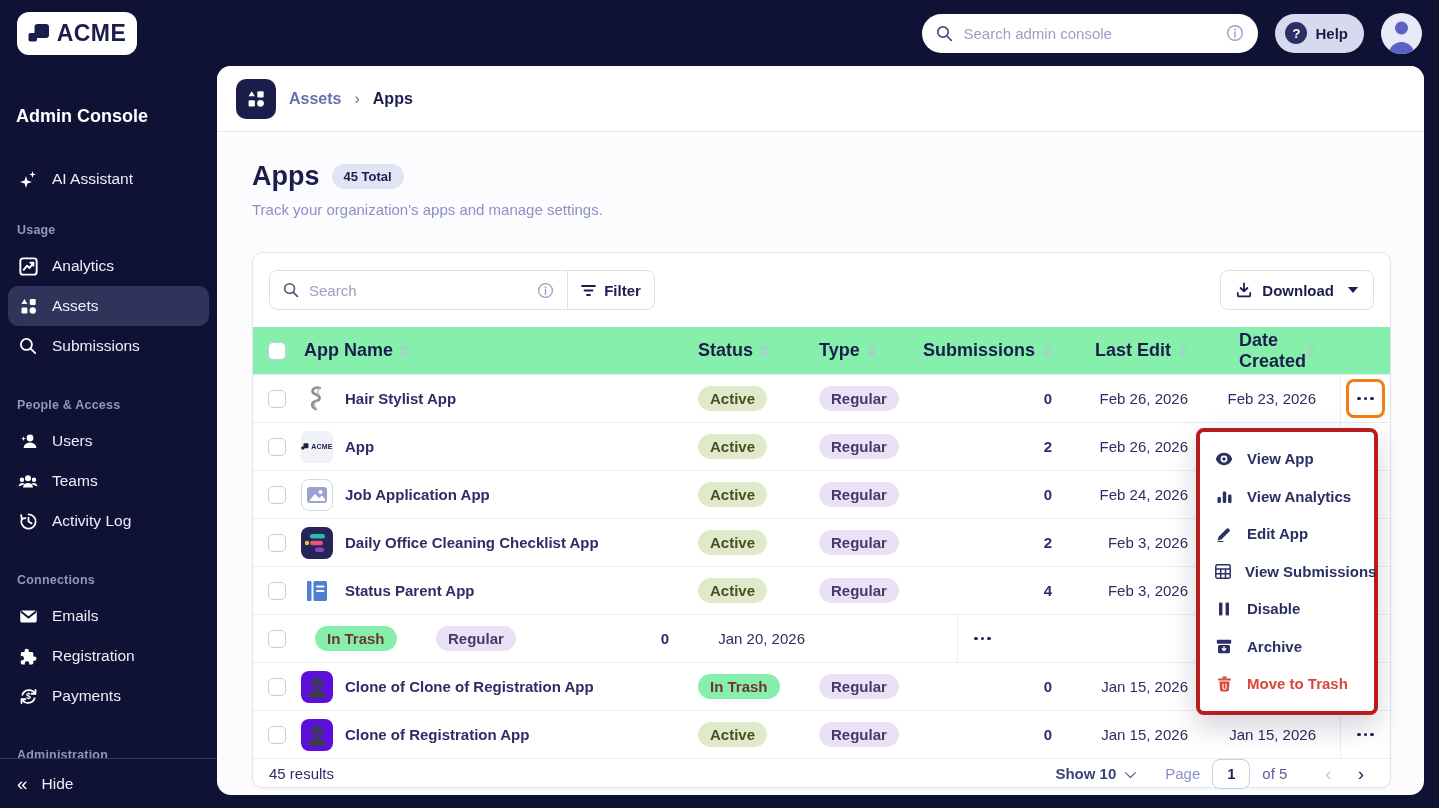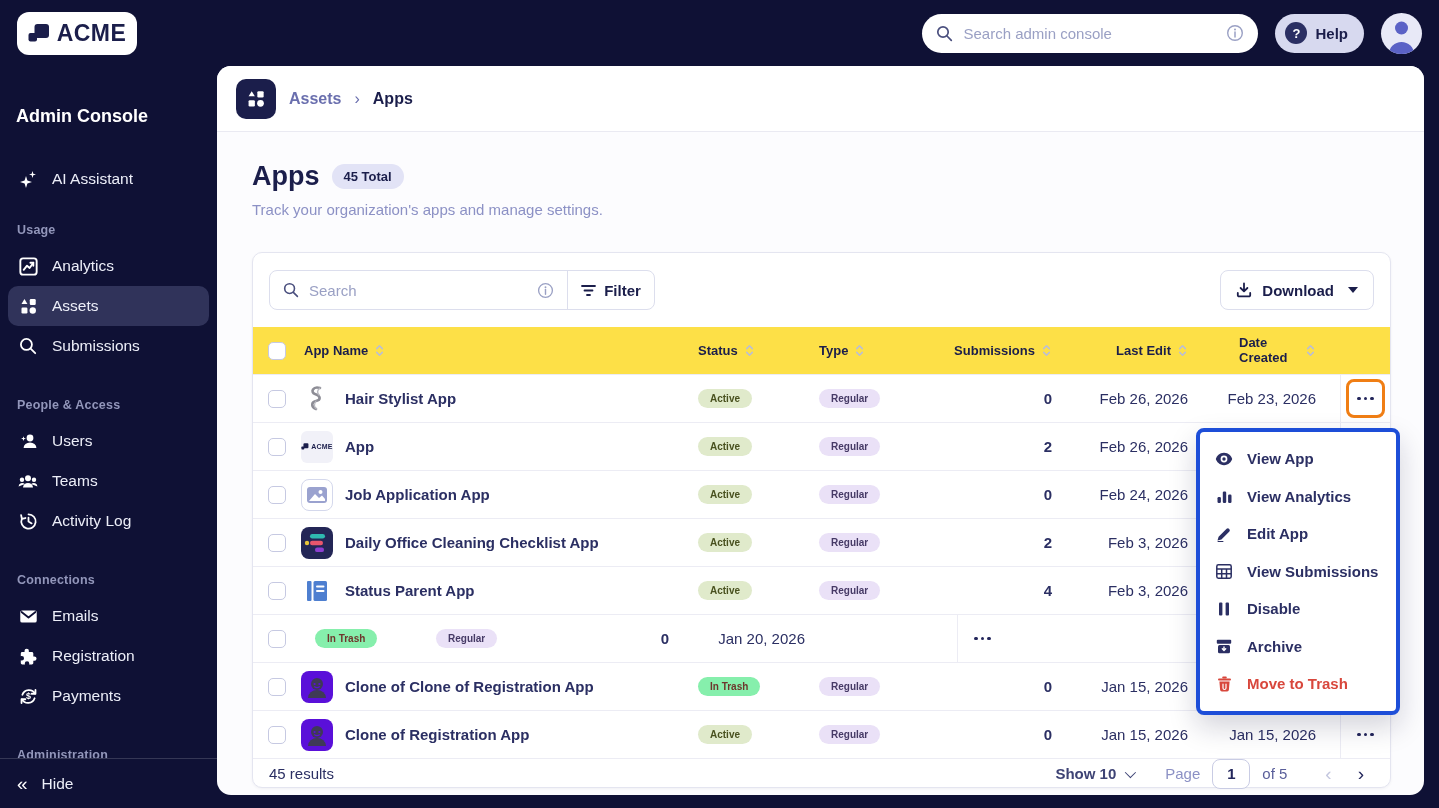--- a/index.html
+++ b/index.html
@@ -55,37 +55,37 @@
   .sf-group { display:flex; height:40px; width:386px; border:1px solid #dcdeed; border-radius:8px; background:#fff; overflow:hidden; }
   .sf-search { flex:1; display:flex; align-items:center; gap:10px; padding:0 13px; }
   .sf-search input { border:none; outline:none; flex:1; font-size:15px; font-family:inherit; color:#23265b; }
   .sf-search input::placeholder { color:#9aa0c4; }
   .sf-div { width:1px; background:#dcdeed; }
   .filter-btn { width:86px; display:flex; align-items:center; justify-content:center; gap:8px; font-size:15px; font-weight:600; color:#1b1e4b; cursor:pointer; }
   .dl-btn { margin-left:auto; height:40px; border:1px solid #dcdeed; border-radius:8px; background:#fff; padding:0 15px; display:flex; align-items:center; gap:10px; font-size:15px; font-weight:700; color:#1b1e4b; cursor:pointer; }
   .caret { width:0; height:0; border-left:5px solid transparent; border-right:5px solid transparent; border-top:6px solid #1b1e4b; margin-left:4px; }
 
   
-  .thead { display:flex; align-items:center; height:47px; background:#fde047; font-size:13px; font-weight:700; color:#1b1e4b; }
+  .thead { display:flex; align-items:center; height:47px; background:#86efac; font-size:18px; font-weight:700; color:#1b1e4b; }
   .trow { display:flex; align-items:center; height:48px; border-top:1px solid #ececf4; font-size:15px; color:#2b2f63; background:#fff; }
   .c-check { width:48px; display:flex; justify-content:center; }
   .cb { width:18px; height:18px; border:1.5px solid #c6c9e2; border-radius:5px; background:#fff; cursor:pointer; }
   .c-name { flex:1; display:flex; align-items:center; gap:12px; padding-right:8px; min-width:0; }
   .c-name.hdr { gap:6px; padding-left:3px; }
   .app-name { font-weight:700; color:#2b2f63; white-space:nowrap; }
   .c-status { width:118px; padding-left:14px; display:flex; align-items:center; gap:6px; }
   .c-type { width:150px; padding-left:17px; display:flex; align-items:center; gap:6px; }
   .c-subs { width:100px; display:flex; justify-content:flex-end; align-items:center; gap:6px; font-weight:600; }
   .c-edit { width:136px; display:flex; justify-content:flex-end; align-items:center; gap:6px; }
   .c-created { width:152px; padding-right:24px; display:flex; justify-content:flex-end; align-items:center; gap:8px; }
   .c-created.hdr span { width:58px; line-height:1.15; text-align:left; }
   .c-actions { width:50px; align-self:stretch; border-left:1px solid #ececf4; display:flex; align-items:center; justify-content:center; }
   .thead .c-actions { border-left:none; }
   .sort { width:11px; height:15px; color:#b9bdd9; flex:none; }
-  .badge { padding:4px 12px; border-radius:13px; font-size:10px; font-weight:700; white-space:nowrap; }
+  .badge { padding:4px 12px; border-radius:13px; font-size:15px; font-weight:700; white-space:nowrap; }
   .bg-active { background:#e0eacb; color:#49511f; }
   .bg-trash { background:#86efac; color:#6e352c; }
   .bg-type { background:#eae1f7; color:#463a66; }
   .app-ic { width:32px; height:32px; flex:none; border-radius:8px; display:flex; align-items:center; justify-content:center; }
   .tile-acme { background:#f1f1f8; border-radius:6px; flex-direction:column; gap:0; }
   .tile-img { background:#fff; border:1px solid #d4d8ec; }
   .tile-navy { background:#232656; position:relative; overflow:hidden; }
   .tile-purple { background:#5a10d9; position:relative; overflow:hidden; }
   .mini-brand { display:flex; align-items:center; gap:2px; }
   .mini-brand b { font-size:7px; font-weight:800; color:#1b1e4b; letter-spacing:.2px; }
@@ -100,21 +100,21 @@
   .foot-right { margin-left:auto; display:flex; align-items:center; }
   .show-sel { display:flex; align-items:center; gap:9px; color:#3e4375; font-weight:600; cursor:pointer; }
   .chev-dn { width:8px; height:8px; border-right:1.8px solid #3e4375; border-bottom:1.8px solid #3e4375; transform:rotate(45deg) translateY(-2px); }
   .page-lbl { color:#8c91c5; margin:0 12px 0 32px; }
   .page-input { width:38px; height:30px; border:1px solid #c9cce4; border-radius:8px; text-align:center; font-size:15px; font-weight:600; color:#23265b; font-family:inherit; outline:none; }
   .of-lbl { color:#5a5f9a; margin:0 22px 0 12px; }
   .pg-prev { color:#c3c6de; font-size:19px; padding:0 16px; cursor:default; }
   .pg-next { color:#23265b; font-size:19px; padding:0 10px; cursor:pointer; }
 
   
-  .ctx-menu { position:absolute; left:1196px; top:428px; width:204px; background:#fff; border:4px solid #1d4ed8; border-radius:8px; box-shadow:0 12px 28px rgba(15,17,53,.18); padding:8px 0; z-index:50; }
+  .ctx-menu { position:absolute; left:1196px; top:428px; width:182px; background:#fff; border:4px solid #b91c1c; border-radius:8px; box-shadow:0 12px 28px rgba(15,17,53,.18); padding:8px 0; z-index:50; }
   .ctx-item { height:37.5px; display:flex; align-items:center; gap:14px; padding:0 15px; font-size:15px; font-weight:600; color:#2b2f63; cursor:pointer; white-space:nowrap; }
   .ctx-item .mi { width:18px; display:flex; justify-content:center; color:#2b2f63; }
   .ctx-item.danger { color:#d8473c; }
   .ctx-item.danger .mi { color:#d8473c; }
 </style>
 </head>
 <body>
 
 <svg width="0" height="0" style="position:absolute">
   <defs>

